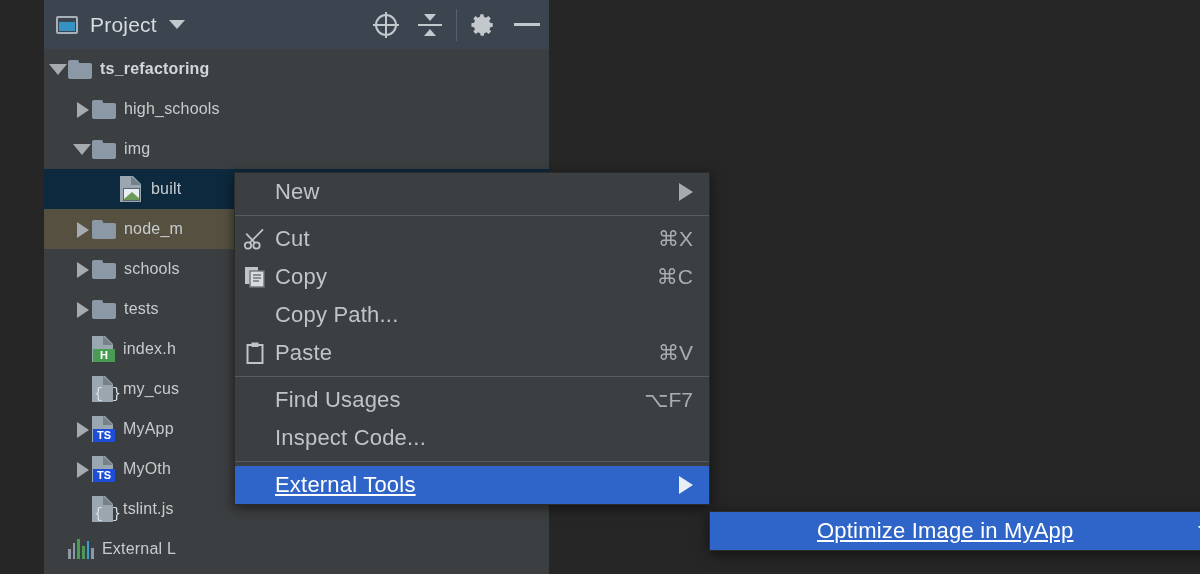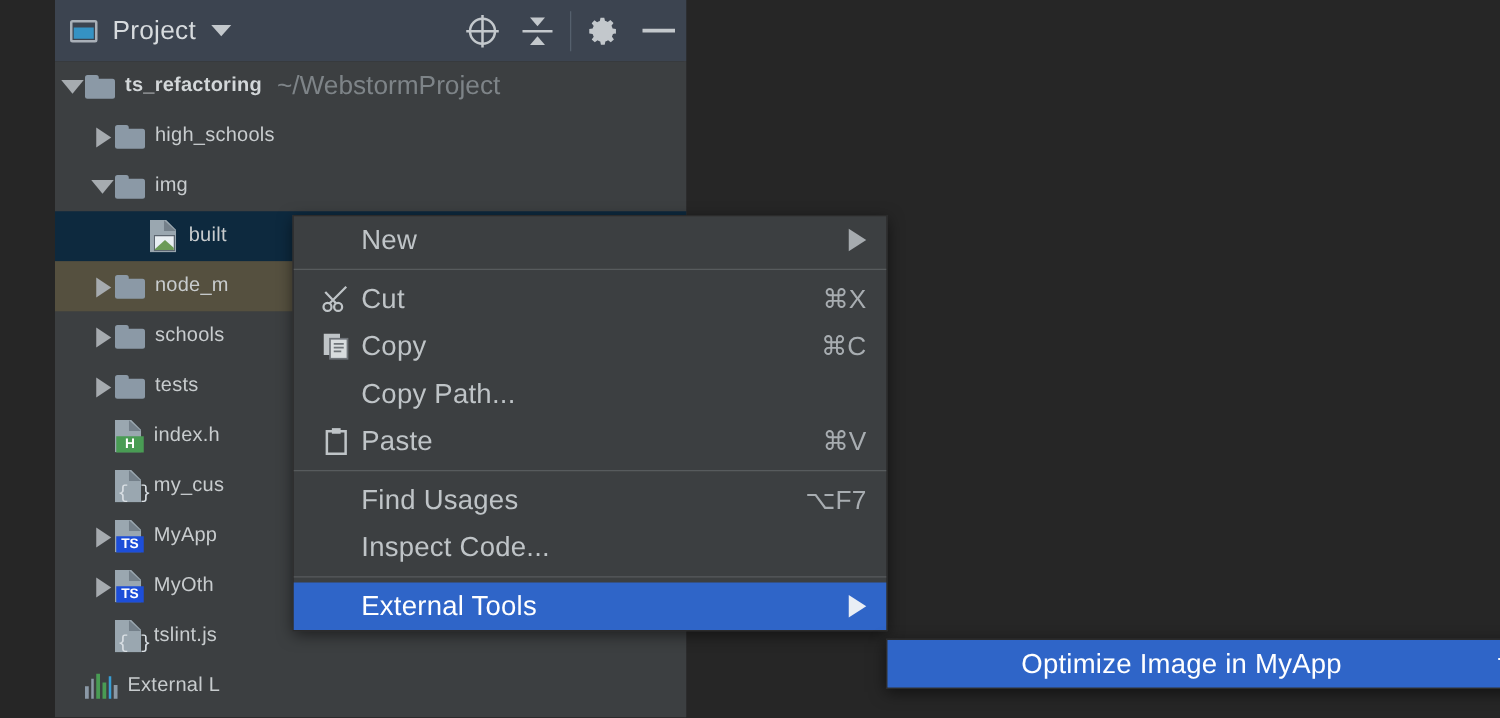--- a/index.html
+++ b/index.html
@@ -168,31 +168,31 @@
   
   .ctx-menu {
     position: absolute; left: 190px; top: 172px; width: 476px;
     background: #3c3f41;
     border: 1px solid #2b2b2b;
     box-shadow: 0 3px 12px rgba(0,0,0,.55);
   }
   .mi {
     position: relative; height: 38px;
     display: flex; align-items: center;
-    padding-left: 14px; padding-right: 16px;
+    padding-right: 16px;
   }
   .mi.highlight { background: #2f65c8; }
   .mi-icon {
     flex: 0 0 auto; width: 40px; height: 26px;
     display: flex; align-items: center; justify-content: center;
   }
   .mi-label {
     font-size: 22px; color: #bfc4c7; letter-spacing: .2px;
   }
-  .mi.highlight .mi-label { color: #ffffff; }
+  .mi.highlight .mi-label { color: #ffffff; text-decoration: underline; }
   .mi-accel {
     margin-left: auto; font-size: 21px; color: #a8adb1;
     font-family: "Liberation Sans", sans-serif;
   }
   .mi.highlight .mi-accel { color: #ffffff; }
   .mi-arrow {
     margin-left: auto; width: 0; height: 0;
     border-top: 9px solid transparent; border-bottom: 9px solid transparent;
     border-left: 14px solid #a6abaf;
   }
@@ -254,21 +254,20 @@
         <span class="icon-minimize"></span>
       </div>
     </div>
   </div>
 
   <div class="tree" id="tree-host">
       <div class="row" style="padding-left: 4px;">
         <span class="arrow open"></span>
         <span class="folder"></span>
         <span class="name bold">ts_refactoring</span>
-        <span class="path">~/WebstormProject</span>
       </div>
       <div class="row" style="padding-left: 28px;">
         <span class="arrow closed"></span>
         <span class="folder"></span>
         <span class="name">high_schools</span>
       </div>
       <div class="row" style="padding-left: 28px;">
         <span class="arrow open"></span>
         <span class="folder"></span>
         <span class="name">img</span>

